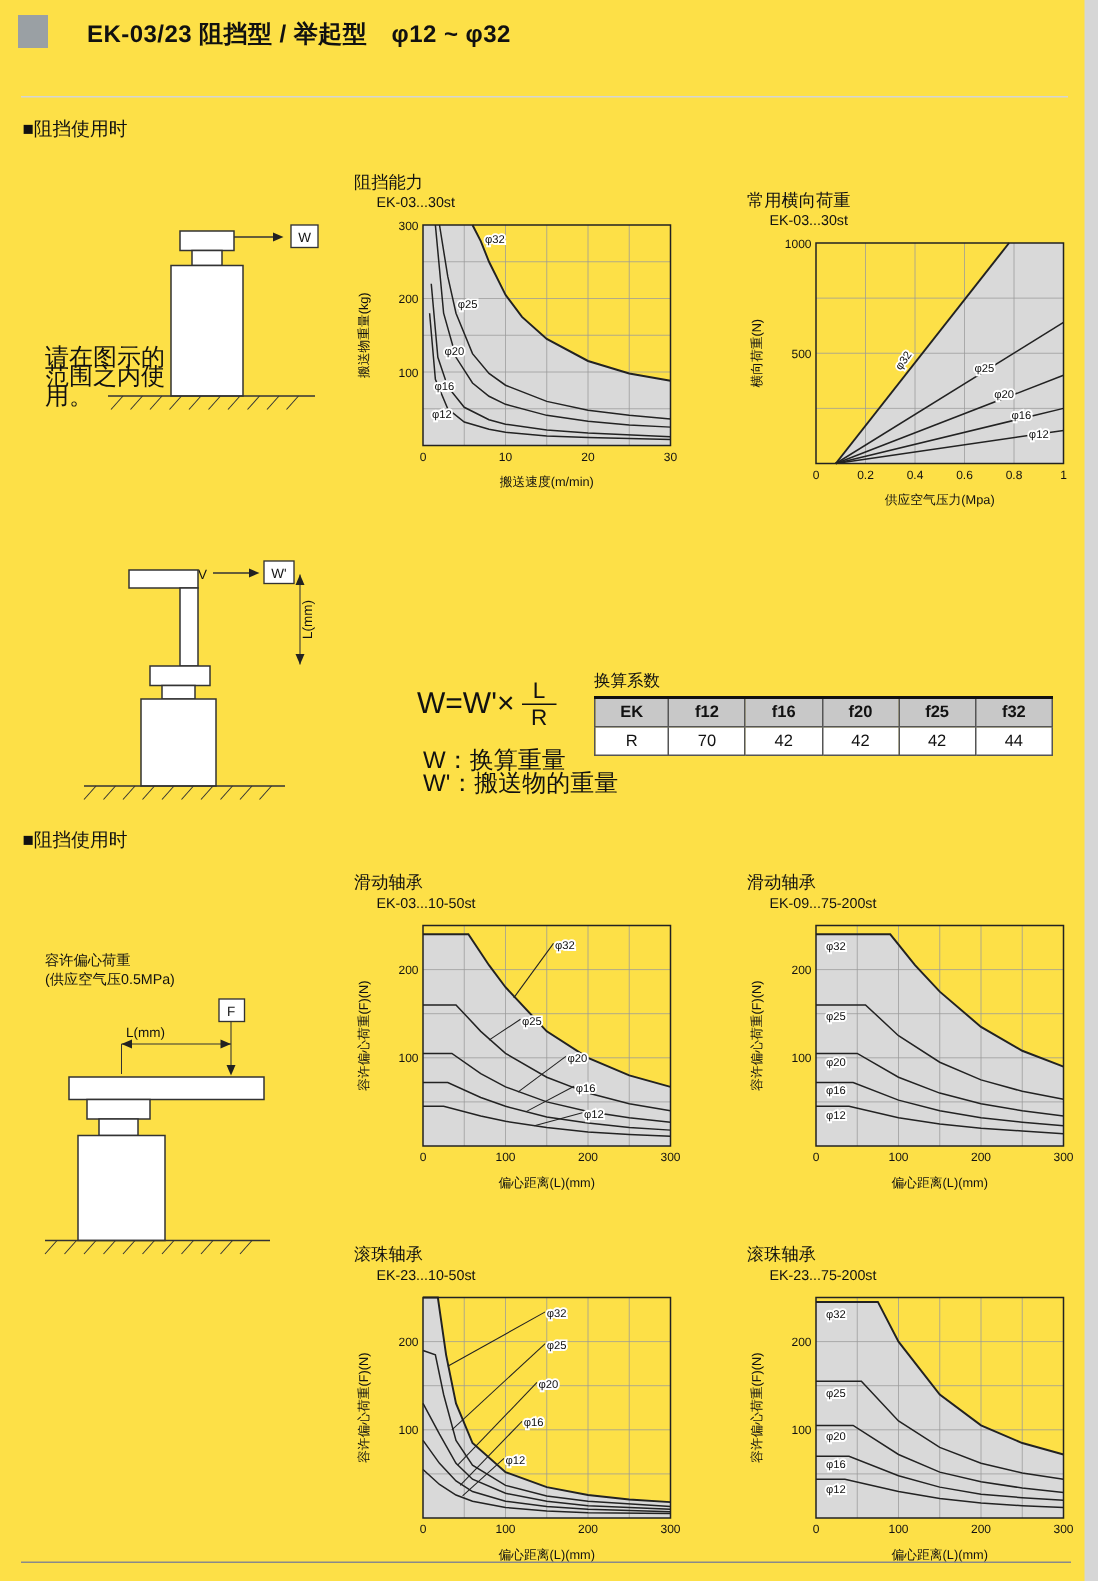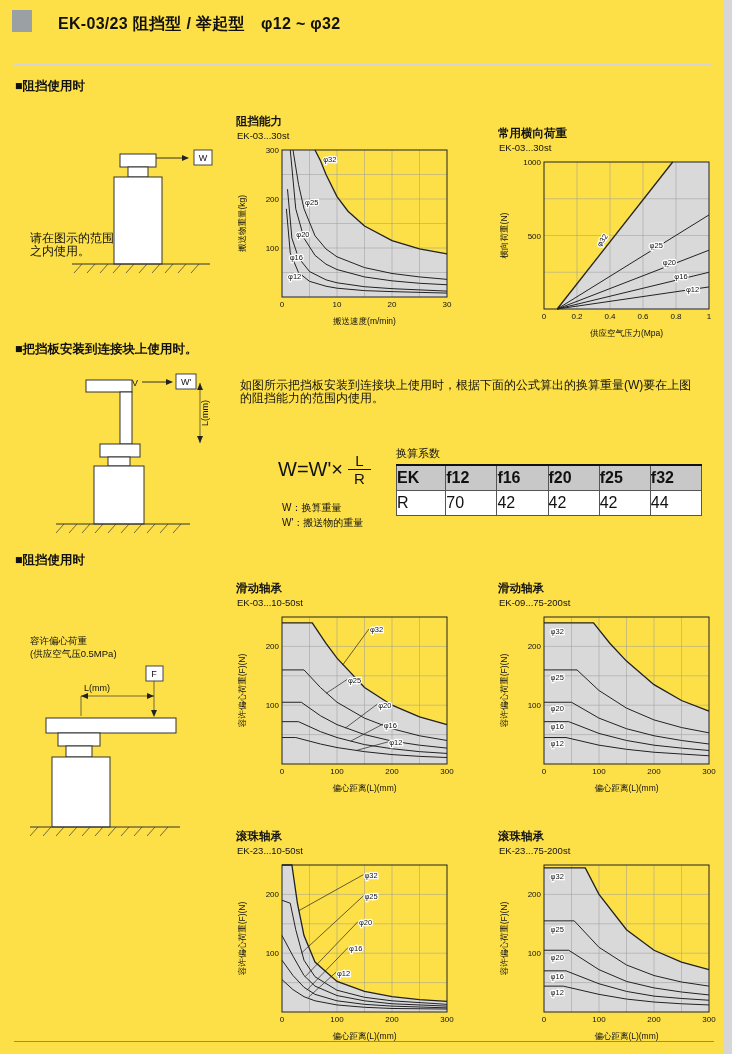--- a/index.html
+++ b/index.html
@@ -1,42 +1,42 @@
 <!DOCTYPE html>
 <html><head>
 <meta charset="utf-8">
 <style>
 *{box-sizing:border-box;margin:0;padding:0}
 body{background:#fff;font-family:"Liberation Sans","DejaVu Sans",sans-serif}
 .page{position:relative;width:732px;height:1054px;background:#fde047;overflow:hidden;color:#111}
 .corner-square{position:absolute;left:12px;top:10px;width:20px;height:22px;background:#9aa0a4}
 .page-title{position:absolute;left:58px;top:12px;font-size:16px;font-weight:bold;line-height:23px;letter-spacing:.3px}
 .header-rule{position:absolute;left:14px;top:64px;width:698px;height:1px;background:#d5d5d5}
-.sec-heading{position:absolute;left:15px;font-size:12.5px;font-weight:bold}
-.fig-note{position:absolute;font-size:12px;line-height:13px}
+.sec-heading{position:absolute;left:15px;font-size:12.5px;font-weight:normal}
+.fig-note{position:absolute;font-size:16px;line-height:13px}
 .chart-panel{position:absolute}
-.chart-title{font-size:11.5px;font-weight:bold}
-.chart-sub{font-size:9.5px;margin:1px 0 0 1px}
+.chart-title{font-size:11.5px;font-weight:normal}
+.chart-sub{font-size:9.5px;margin:1px 0 0 15px}
 svg.chart{display:block;margin-top:2px}
 svg text{font-family:"Liberation Sans","DejaVu Sans",sans-serif}
 .diagram{position:absolute}
 .dshape{fill:#fff;stroke:#333;stroke-width:1}
 .dbox{fill:#fff;stroke:#333;stroke-width:0.9}
 .dline{stroke:#333;stroke-width:1}
 .dthin{stroke:#333;stroke-width:0.7}
 .dlabel{font-size:9px;fill:#111}
 .formula{position:absolute;display:flex;align-items:center;font-size:20px;font-weight:normal}
 .frac{display:inline-flex;flex-direction:column;text-align:center;margin-left:5px;font-size:15px;line-height:17px}
 .frac .num{border-bottom:1.5px solid #111;padding:0 6px}
 .frac .den{padding:0 6px}
-.formula-notes{position:absolute;font-size:10px;line-height:15px}
+.formula-notes{position:absolute;font-size:16px;line-height:15px}
 .conv-table-wrap{position:absolute}
 .table-caption{font-size:11px;font-weight:normal;margin-bottom:3px}
 table.conv-table{width:100%;border-collapse:collapse;border-top:2px solid #111;border-bottom:1px solid #333}
-table.conv-table td{border:1px solid #555;font-size:16px;padding:3px 0;background:#fff}
+table.conv-table td{border:1px solid #555;text-align:center;font-size:11px;padding:3px 0;background:#fff}
 table.conv-table tr.hdr td{background:#c8c8c8;font-weight:bold}
 .right-strip{position:absolute;right:0;top:0;width:9px;height:1054px;background:#d6d6d6}
 .bottom-rule{position:absolute;left:14px;top:1041px;width:700px;height:1px;background:#8a8a8a}
 </style>
 </head>
 <body>
 
 <div class="page">
 
   <div class="corner-square"></div>
@@ -139,21 +139,20 @@
         <text x="128.5" y="181" text-anchor="middle" font-size="8.5" fill="#111">供应空气压力(Mpa)</text>
         <text text-anchor="middle" font-size="8.5" fill="#111" transform="translate(9,80.5) rotate(-90)">横向荷重(N)</text>
         <text x="100.45" y="93.28999999999999" font-size="7.5" fill="#111" paint-order="stroke" stroke="#fff" stroke-width="2.5" transform="rotate(-55 100.45 90.78999999999999)">φ32</text>
         <text x="151.60000000000002" y="93.28999999999999" font-size="7.5" fill="#111" paint-order="stroke" stroke="#fff" stroke-width="2.5">φ25</text>
         <text x="164.8" y="110.195" font-size="7.5" fill="#111" paint-order="stroke" stroke="#fff" stroke-width="2.5">φ20</text>
         <text x="176.35" y="124.16" font-size="7.5" fill="#111" paint-order="stroke" stroke="#fff" stroke-width="2.5">φ16</text>
         <text x="187.9" y="137.096" font-size="7.5" fill="#111" paint-order="stroke" stroke="#fff" stroke-width="2.5">φ12</text>
       </svg>
   </div>
 
-  <div class="sec-heading" style="top:341px">■把挡板安装到连接块上使用时。</div>
 
   <svg class="diagram" style="left:38px;top:366px" width="175" height="178" viewBox="0 0 175 178">
     <text x="100" y="20" text-anchor="end" class="dlabel">V</text>
     <line x1="104" y1="16" x2="128" y2="16" class="dline"></line>
     <polygon points="128,13 135,16 128,19" fill="#222"></polygon>
     <rect x="138" y="8" width="20" height="15" class="dbox"></rect>
     <text x="148" y="19" text-anchor="middle" class="dlabel">W'</text>
     <rect x="48" y="14" width="46" height="12" class="dshape"></rect>
     <rect x="82" y="26" width="12" height="52" class="dshape"></rect>
     <line x1="162" y1="17" x2="162" y2="77" class="dthin"></line>
@@ -171,21 +170,20 @@
         <line x1="65" y1="158" x2="57" y2="167" class="dthin"></line>
       <line x1="78" y1="158" x2="70" y2="167" class="dthin"></line>
         <line x1="91" y1="158" x2="83" y2="167" class="dthin"></line>
       <line x1="104" y1="158" x2="96" y2="167" class="dthin"></line>
         <line x1="117" y1="158" x2="109" y2="167" class="dthin"></line>
       <line x1="130" y1="158" x2="122" y2="167" class="dthin"></line>
         <line x1="143" y1="158" x2="135" y2="167" class="dthin"></line>
     </g>
   </svg>
 
-  <div class="fig-note" style="left:240px;top:379px;width:458px">如图所示把挡板安装到连接块上使用时，根据下面的公式算出的换算重量(W)要在上图的阻挡能力的范围内使用。</div>
 
   <div class="formula" style="left:278px;top:452px">
     <span>W=W'×</span>
     <span class="frac">
       <span class="num">L</span>
       <span class="den">R</span>
     </span>
   </div>
   <div class="formula-notes" style="left:282px;top:500px">
     <div>W：换算重量</div>

